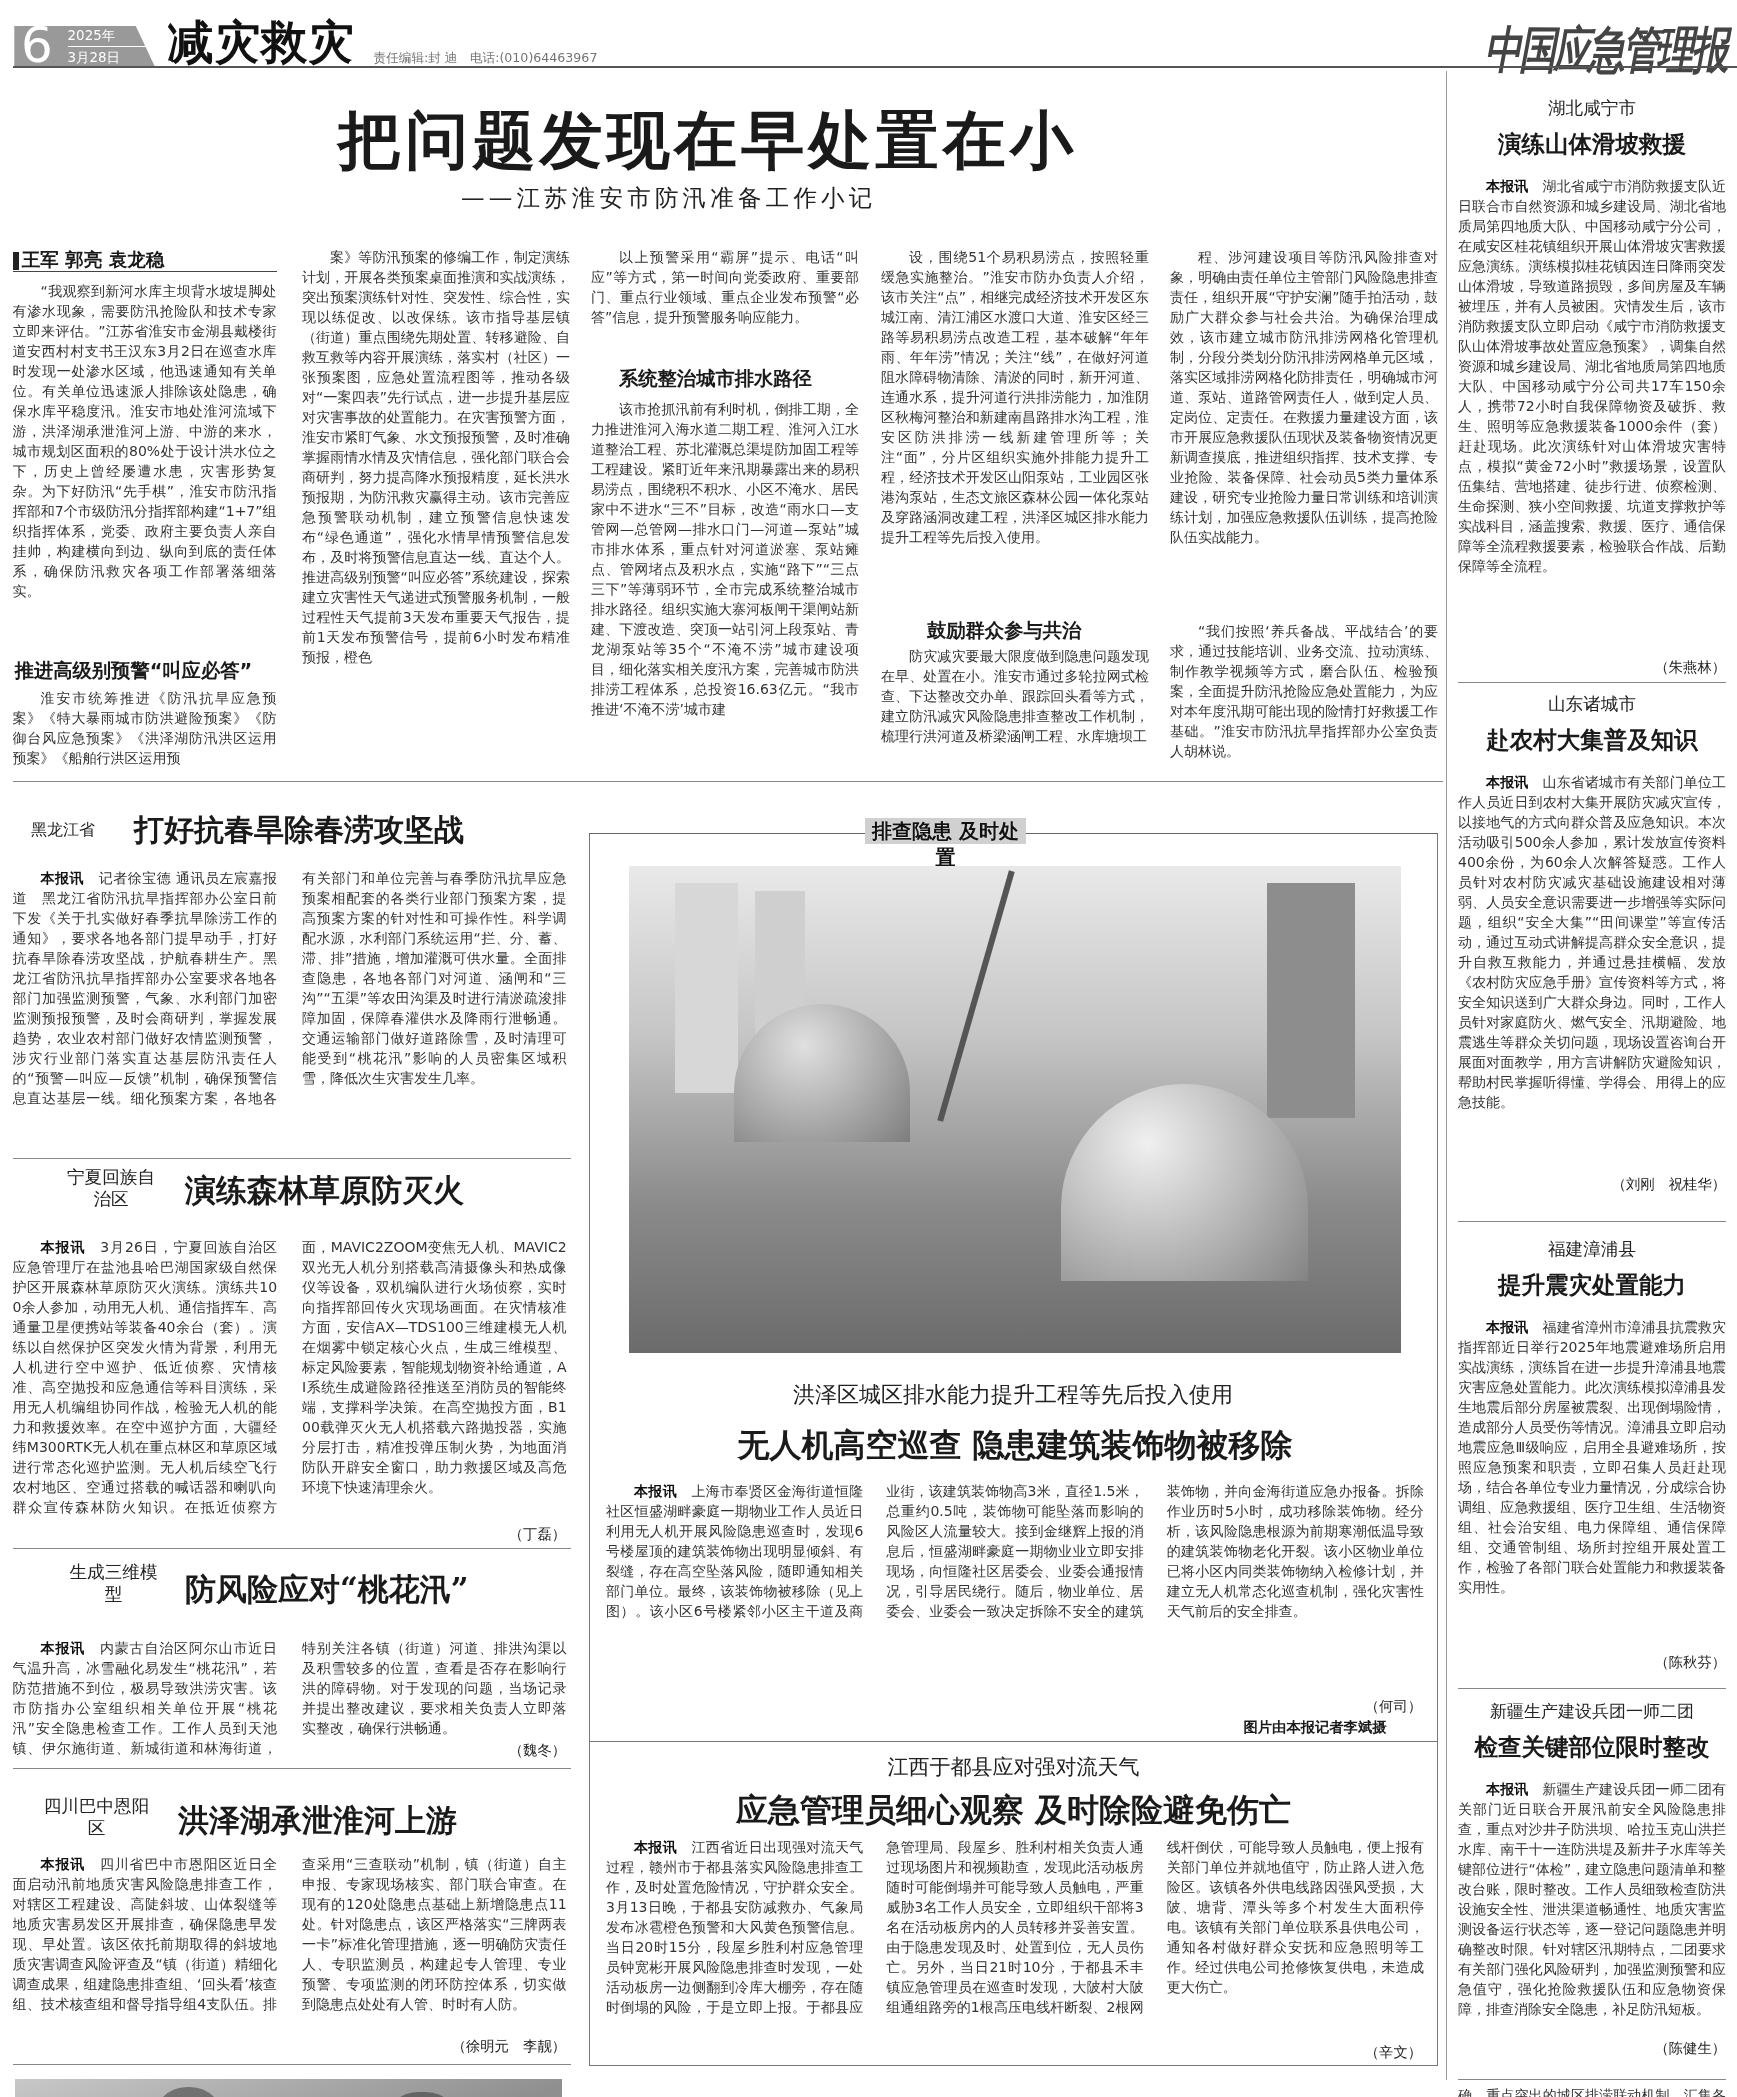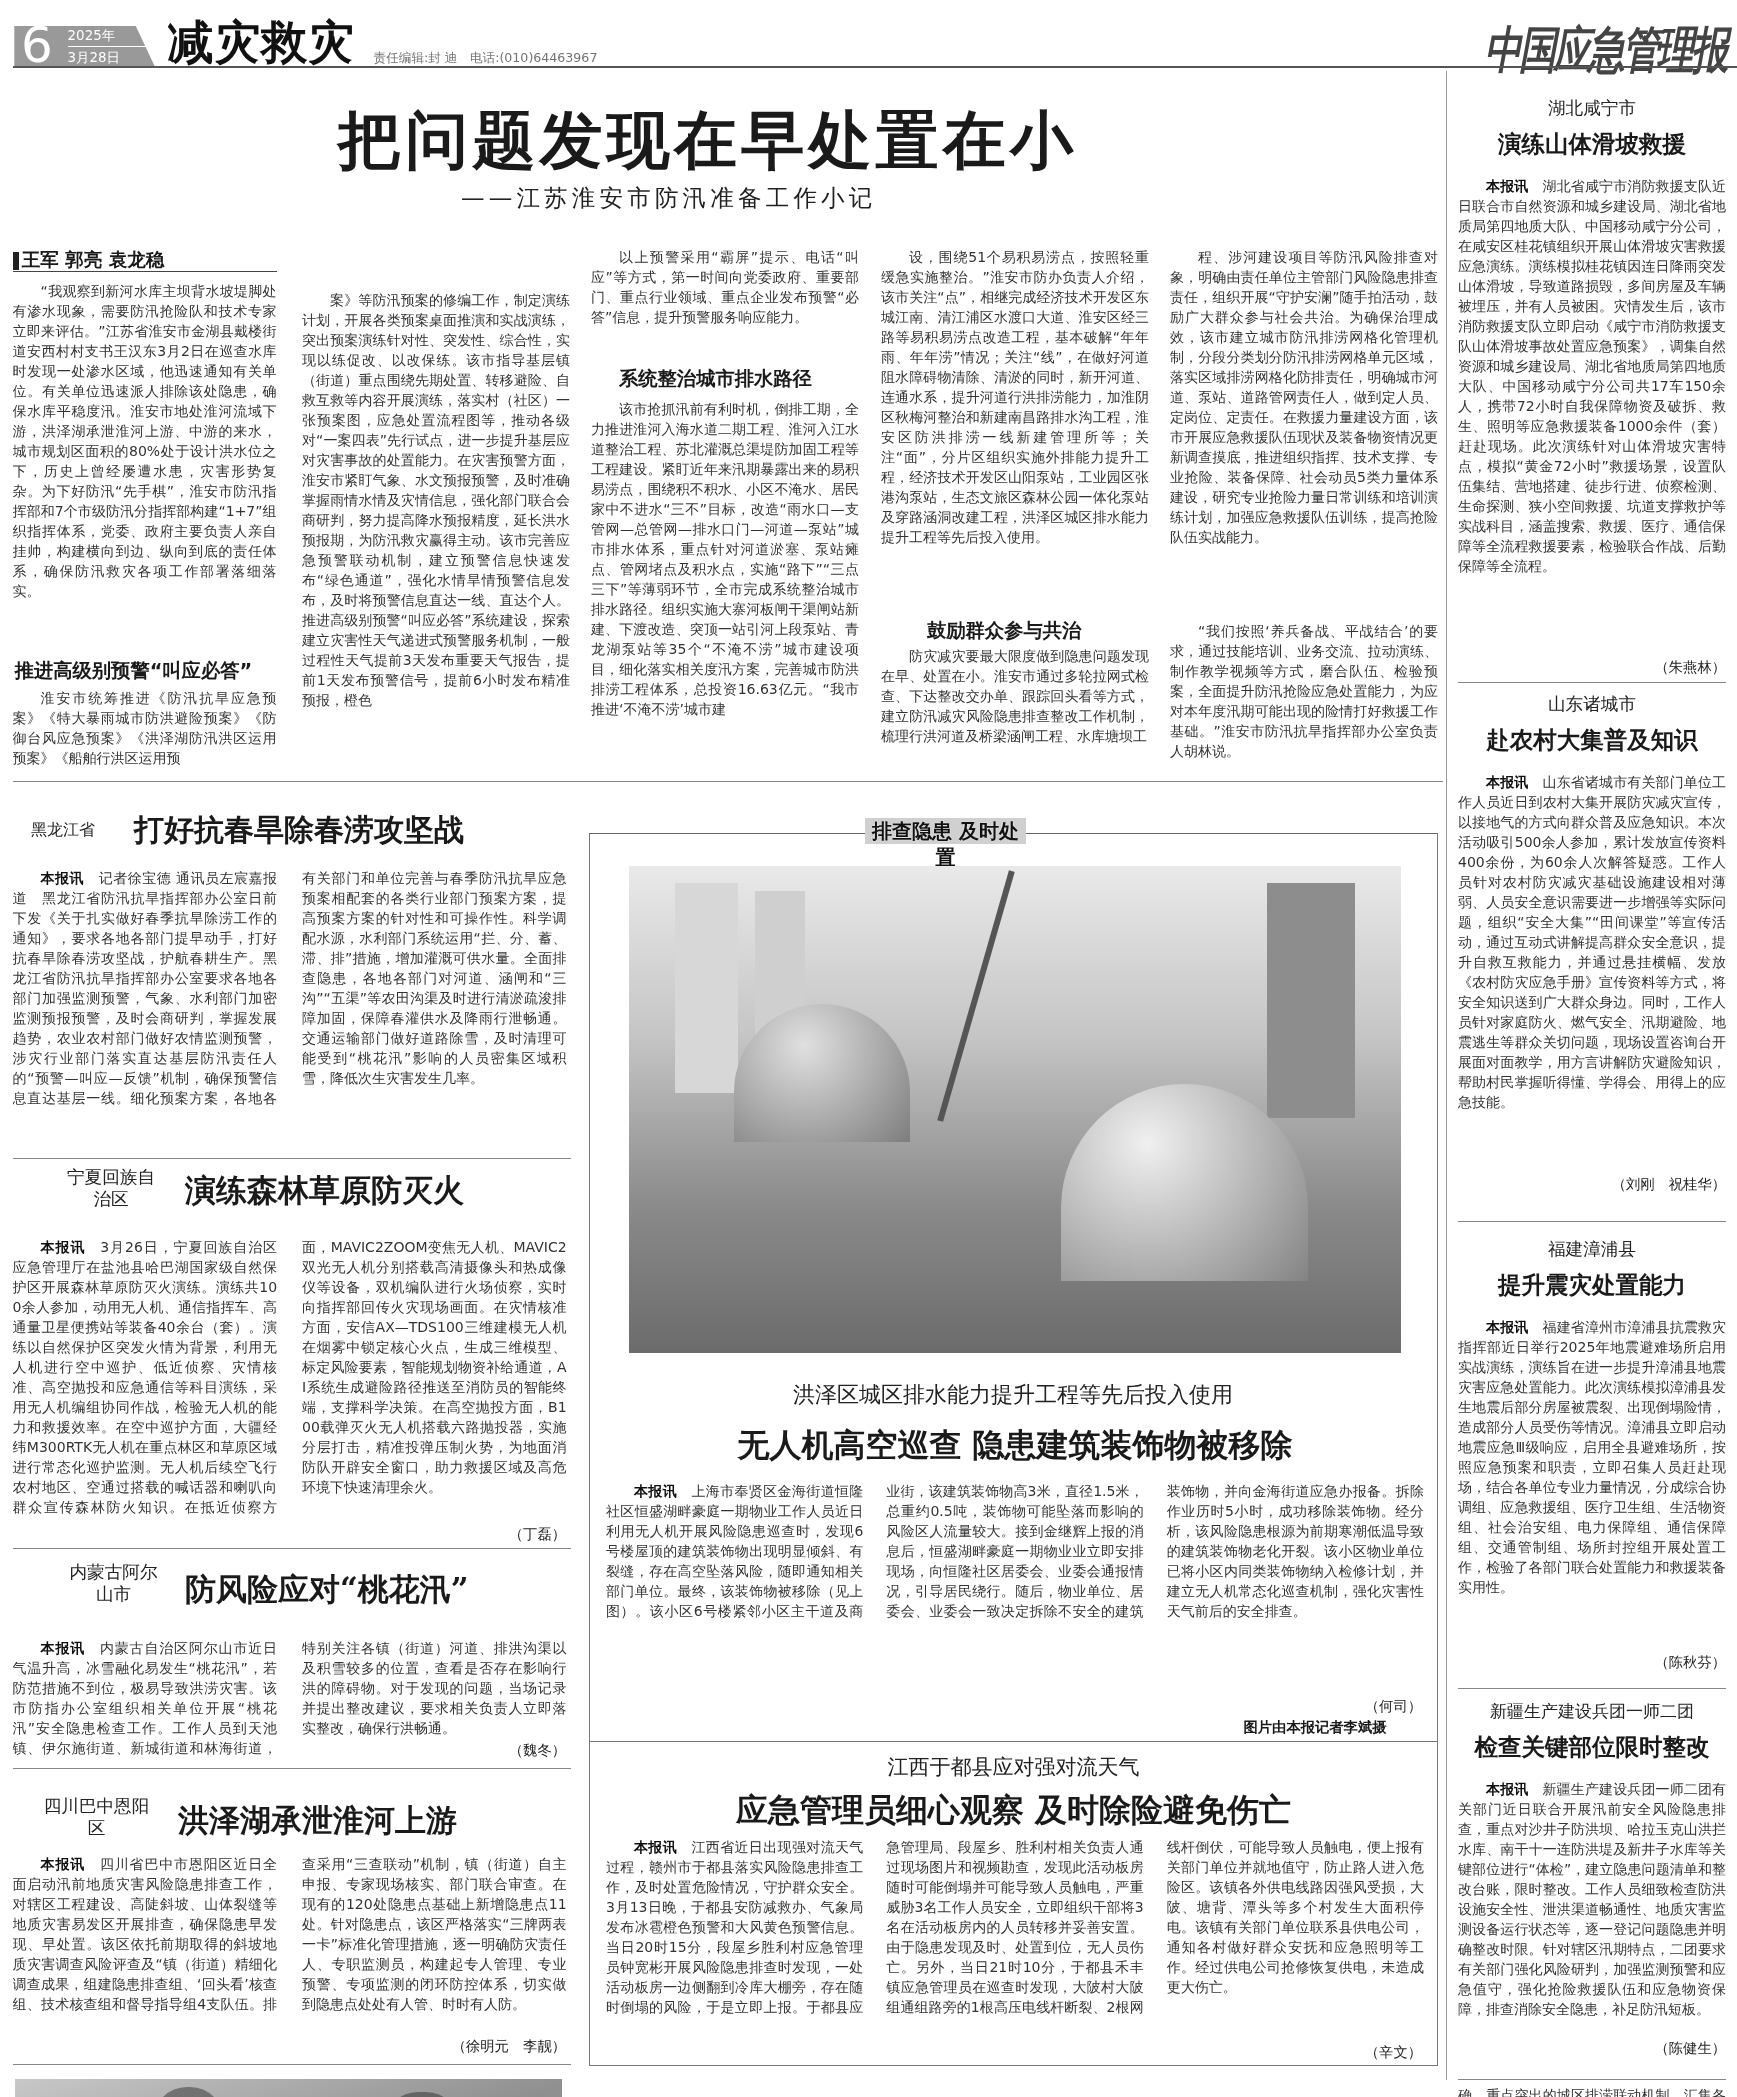--- a/index.html
+++ b/index.html
@@ -40,21 +40,21 @@
 <div class="abs rule" style="left:12.6px;top:271px;width:264px;height:1.3px;"></div>
 
 <div class="abs body-text" style="left:12.6px;top:281px;width:264px;height:348px;">
     <p>“我观察到新河水库主坝背水坡堤脚处有渗水现象，需要防汛抢险队和技术专家立即来评估。”江苏省淮安市金湖县戴楼街道安西村村支书王汉东3月2日在巡查水库时发现一处渗水区域，他迅速通知有关单位。有关单位迅速派人排除该处隐患，确保水库平稳度汛。淮安市地处淮河流域下游，洪泽湖承泄淮河上游、中游的来水，城市规划区面积的80%处于设计洪水位之下，历史上曾经屡遭水患，灾害形势复杂。为下好防汛“先手棋”，淮安市防汛指挥部和7个市级防汛分指挥部构建“1+7”组织指挥体系，党委、政府主要负责人亲自挂帅，构建横向到边、纵向到底的责任体系，确保防汛救灾各项工作部署落细落实。</p>
   </div>
 <div class="abs hd-sans" style="left:14.7px;top:657px;font-size:19.3px;">推进高级别预警“叫应必答”</div>
 <div class="abs body-text" style="left:12.6px;top:688px;width:264px;height:84px;">
     <p>淮安市统筹推进《防汛抗旱应急预案》《特大暴雨城市防洪避险预案》《防御台风应急预案》《洪泽湖防汛洪区运用预案》《船舶行洪区运用预</p>
   </div>
 
-<div class="abs body-text" style="left:302px;top:247px;width:268px;height:524px;margin-top:43px;">
+<div class="abs body-text" style="left:302px;top:247px;width:268px;height:524px;">
     <p>案》等防汛预案的修编工作，制定演练计划，开展各类预案桌面推演和实战演练，突出预案演练针对性、突发性、综合性，实现以练促改、以改保练。该市指导基层镇（街道）重点围绕先期处置、转移避险、自救互救等内容开展演练，落实村（社区）一张预案图，应急处置流程图等，推动各级对“一案四表”先行试点，进一步提升基层应对灾害事故的处置能力。在灾害预警方面，淮安市紧盯气象、水文预报预警，及时准确掌握雨情水情及灾情信息，强化部门联合会商研判，努力提高降水预报精度，延长洪水预报期，为防汛救灾赢得主动。该市完善应急预警联动机制，建立预警信息快速发布“绿色通道”，强化水情旱情预警信息发布，及时将预警信息直达一线、直达个人。推进高级别预警“叫应必答”系统建设，探索建立灾害性天气递进式预警服务机制，一般过程性天气提前3天发布重要天气报告，提前1天发布预警信号，提前6小时发布精准预报，橙色</p>
   </div>
 
 <div class="abs body-text" style="left:591px;top:247px;width:268px;height:109px;">
     <p>以上预警采用“霸屏”提示、电话“叫应”等方式，第一时间向党委政府、重要部门、重点行业领域、重点企业发布预警“必答”信息，提升预警服务响应能力。</p>
   </div>
 <div class="abs hd-sans" style="left:619px;top:365px;font-size:19.3px;">系统整治城市排水路径</div>
 <div class="abs body-text" style="left:591px;top:399px;width:268px;height:373px;">
     <p>该市抢抓汛前有利时机，倒排工期，全力推进淮河入海水道二期工程、淮河入江水道整治工程、苏北灌溉总渠堤防加固工程等工程建设。紧盯近年来汛期暴露出来的易积易涝点，围绕积不积水、小区不淹水、居民家中不进水“三不”目标，改造“雨水口—支管网—总管网—排水口门—河道—泵站”城市排水体系，重点针对河道淤塞、泵站瘫点、管网堵点及积水点，实施“路下”“三点三下”等薄弱环节，全市完成系统整治城市排水路径。组织实施大寨河板闸干渠闸站新建、下渡改造、突顶一站引河上段泵站、青龙湖泵站等35个“不淹不涝”城市建设项目，细化落实相关度汛方案，完善城市防洪排涝工程体系，总投资16.63亿元。“我市推进‘不淹不涝’城市建</p>
   </div>
@@ -85,21 +85,21 @@
 <div class="abs" style="left:12.6px;top:1158px;width:558px;height:0.4px;background:#888;"></div>
 
 <div class="abs kicker" style="left:63px;top:1166px;width:96px;font-size:17.6px;line-height:22px;text-align:center;">宁夏回族自治区</div>
 <div class="abs hd-serif" style="left:185px;top:1170px;font-size:31px;">演练森林草原防灭火</div>
 <div class="abs body-text" style="left:12.6px;top:1237px;width:554px;height:285px;column-count:2;column-gap:25px;">
   <p><span class="lead">本报讯</span>　<span>3月26日，宁夏回族自治区应急管理厅在盐池县哈巴湖国家级自然保护区开展森林草原防灭火演练。演练共100余人参加，动用无人机、通信指挥车、高通量卫星便携站等装备40余台（套）。演练以自然保护区突发火情为背景，利用无人机进行空中巡护、低近侦察、灾情核准、高空抛投和应急通信等科目演练，采用无人机编组协同作战，检验无人机的能力和救援效率。在空中巡护方面，大疆经纬M300RTK无人机在重点林区和草原区域进行常态化巡护监测。无人机后续空飞行农村地区、空通过搭载的喊话器和喇叭向群众宣传森林防火知识。在抵近侦察方面，MAVIC2ZOOM变焦无人机、MAVIC2双光无人机分别搭载高清摄像头和热成像仪等设备，双机编队进行火场侦察，实时向指挥部回传火灾现场画面。在灾情核准方面，安信AX—TDS100三维建模无人机在烟雾中锁定核心火点，生成三维模型、标定风险要素，智能规划物资补给通道，AI系统生成避险路径推送至消防员的智能终端，支撑科学决策。在高空抛投方面，B100载弹灭火无人机搭载六路抛投器，实施分层打击，精准投弹压制火势，为地面消防队开辟安全窗口，助力救援区域及高危环境下快速清理余火。</span></p>
 </div>
 <div class="abs byline" style="left:461px;top:1525px;width:105px;">（丁磊）</div>
 <div class="abs" style="left:12.6px;top:1548px;width:558px;height:0.4px;background:#888;"></div>
 
-<div class="abs kicker" style="left:63px;top:1561px;width:101px;font-size:17.6px;line-height:22px;text-align:center;">内蒙古阿尔山市</div>
+<div class="abs kicker" style="left:63px;top:1561px;width:101px;font-size:17.6px;line-height:22px;text-align:center;">生成三维模型</div>
 <div class="abs hd-serif" style="left:185px;top:1569px;font-size:31px;">防风险应对“桃花汛”</div>
 <div class="abs body-text" style="left:12.6px;top:1638px;width:554px;height:122px;column-count:2;column-gap:25px;">
   <p><span class="lead">本报讯</span>　<span>内蒙古自治区阿尔山市近日气温升高，冰雪融化易发生“桃花汛”，若防范措施不到位，极易导致洪涝灾害。该市防指办公室组织相关单位开展“桃花汛”安全隐患检查工作。工作人员到天池镇、伊尔施街道、新城街道和林海街道，特别关注各镇（街道）河道、排洪沟渠以及积雪较多的位置，查看是否存在影响行洪的障碍物。对于发现的问题，当场记录并提出整改建议，要求相关负责人立即落实整改，确保行洪畅通。</span></p>
 </div>
 <div class="abs byline" style="left:461px;top:1741px;width:105px;">（魏冬）</div>
 <div class="abs" style="left:12.6px;top:1768px;width:558px;height:0.4px;background:#888;"></div>
 
 <div class="abs kicker" style="left:40px;top:1795px;width:113px;font-size:17.6px;line-height:22px;text-align:center;">四川巴中恩阳区</div>
 <div class="abs hd-serif" style="left:178px;top:1800px;font-size:31px;">洪泽湖承泄淮河上游</div>
 <div class="abs body-text" style="left:12.6px;top:1854px;width:554px;height:185px;column-count:2;column-gap:25px;">

